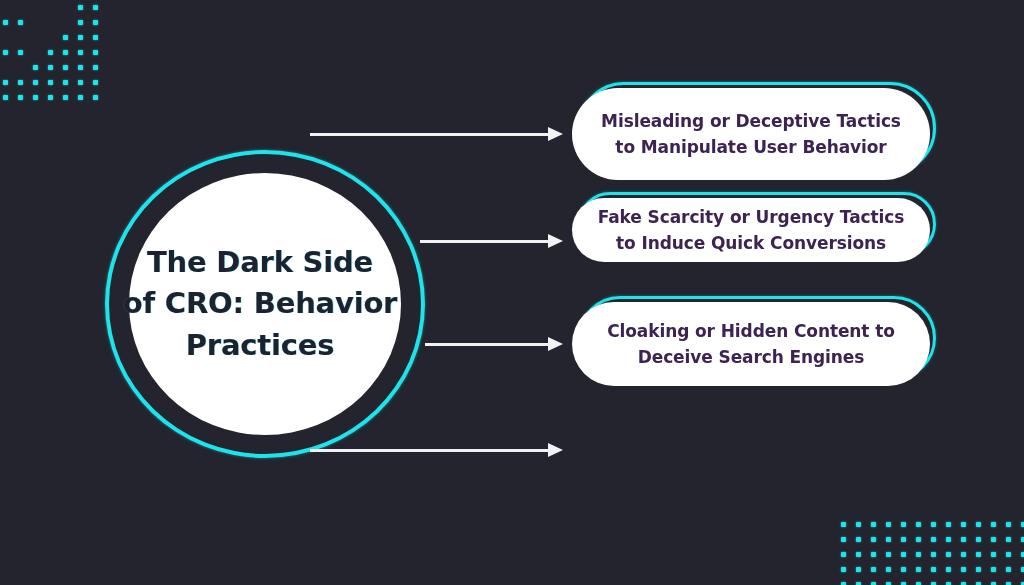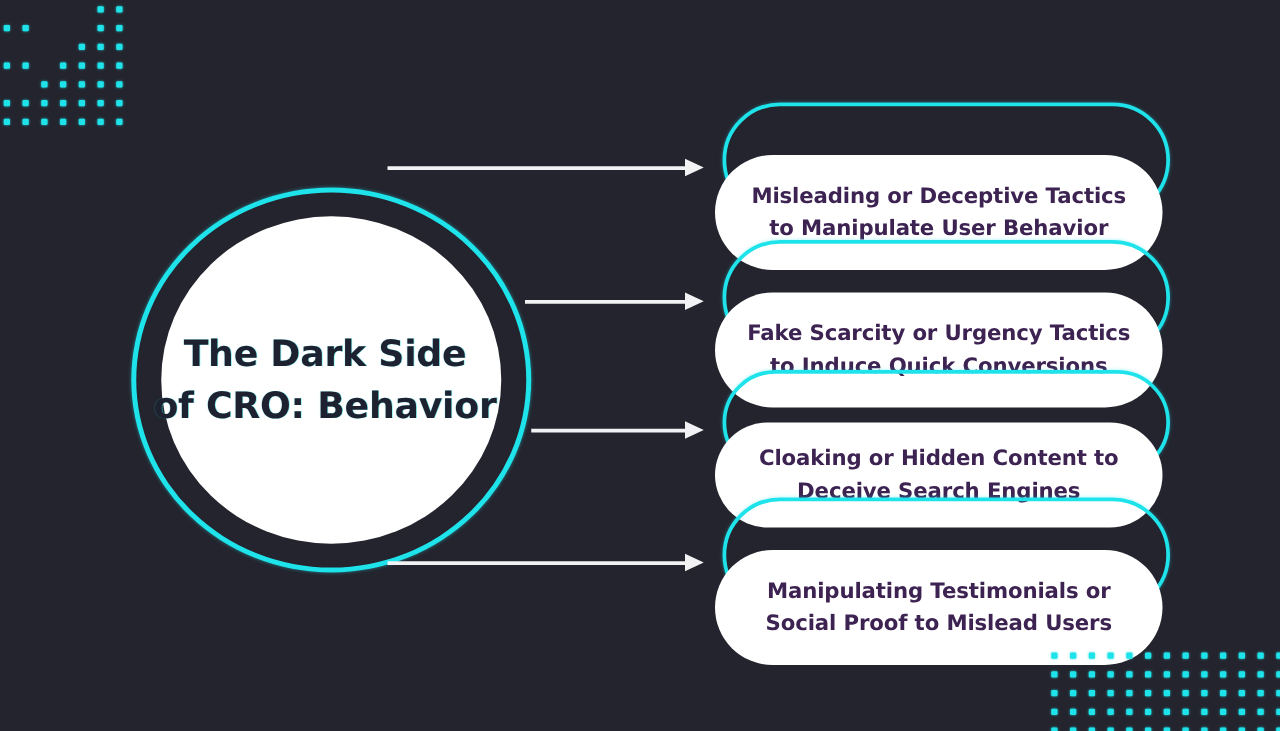--- a/index.html
+++ b/index.html
@@ -91,34 +91,33 @@
     left: 0;
     top: 0;
     width: 358px;
     height: 100%;
     background: #ffffff;
     border-radius: 999px;
     box-sizing: border-box;
     display: flex;
     align-items: center;
     justify-content: flex-start;
-    margin-top: 36px;
   }
   .pill-label {
     color: #3d2352;
     font-size: 17px;
     font-weight: bold;
     line-height: 1.55;
     text-align: center;
     padding: 0 24px;
     letter-spacing: -0.1px;
   }
 
   #pill-1 { top: 88px;  height: 92px; }
-  #pill-2 { top: 198px; height: 92px; }
+  #pill-2 { top: 198px; height: 64px; }
   #pill-3 { top: 302px; height: 84px; text-decoration: underline; }
   #pill-4 { top: 404px; height: 92px; }
 
   
   .arrow {
     position: absolute;
     height: 14px;
   }
   .arrow-line {
     position: absolute;
@@ -183,20 +182,21 @@
       <div class="dot" style="left: 63px; top: 95px; background: rgb(31, 227, 234);"></div>
       <div class="dot" style="left: 78px; top: 95px; background: rgb(31, 227, 234);"></div>
       <div class="dot" style="left: 93px; top: 95px; background: rgb(31, 227, 234);"></div>
     </div>
 
   <div id="central-circle">
     <div id="central-circle-inner">
       <div id="central-circle-title">
         <span>The Dark Side</span><br>
         <span>of CRO: Behavior</span><br>
+        <span>Practices</span>
       </div>
     </div>
   </div>
 
   <div class="arrow" id="arrow-1">
     <div class="arrow-line"></div>
     <div class="arrow-head"></div>
   </div>
   <div class="arrow" id="arrow-2">
     <div class="arrow-line"></div>
@@ -225,26 +225,20 @@
     </div>
   </div>
 
   <div class="pill" id="pill-3">
     <div class="pill-outline"></div>
     <div class="pill-body">
       <div class="pill-label">Cloaking or Hidden Content to Deceive Search Engines</div>
     </div>
   </div>
 
-  <div class="pill" id="pill-4">
-    <div class="pill-outline"></div>
-    <div class="pill-body">
-      <div class="pill-label">Manipulating Testimonials or Social Proof to Mislead Users</div>
-    </div>
-  </div>
 
   <div id="dots-bottomright">
       <div class="dot" style="left: 841px; top: 522px; background: rgb(31, 227, 234);"></div>
       <div class="dot" style="left: 856px; top: 522px; background: rgb(31, 227, 234);"></div>
       <div class="dot" style="left: 871px; top: 522px; background: rgb(31, 227, 234);"></div>
       <div class="dot" style="left: 886px; top: 522px; background: rgb(31, 227, 234);"></div>
       <div class="dot" style="left: 901px; top: 522px; background: rgb(31, 227, 234);"></div>
       <div class="dot" style="left: 916px; top: 522px; background: rgb(31, 227, 234);"></div>
       <div class="dot" style="left: 931px; top: 522px; background: rgb(31, 227, 234);"></div>
       <div class="dot" style="left: 946px; top: 522px; background: rgb(31, 227, 234);"></div>

